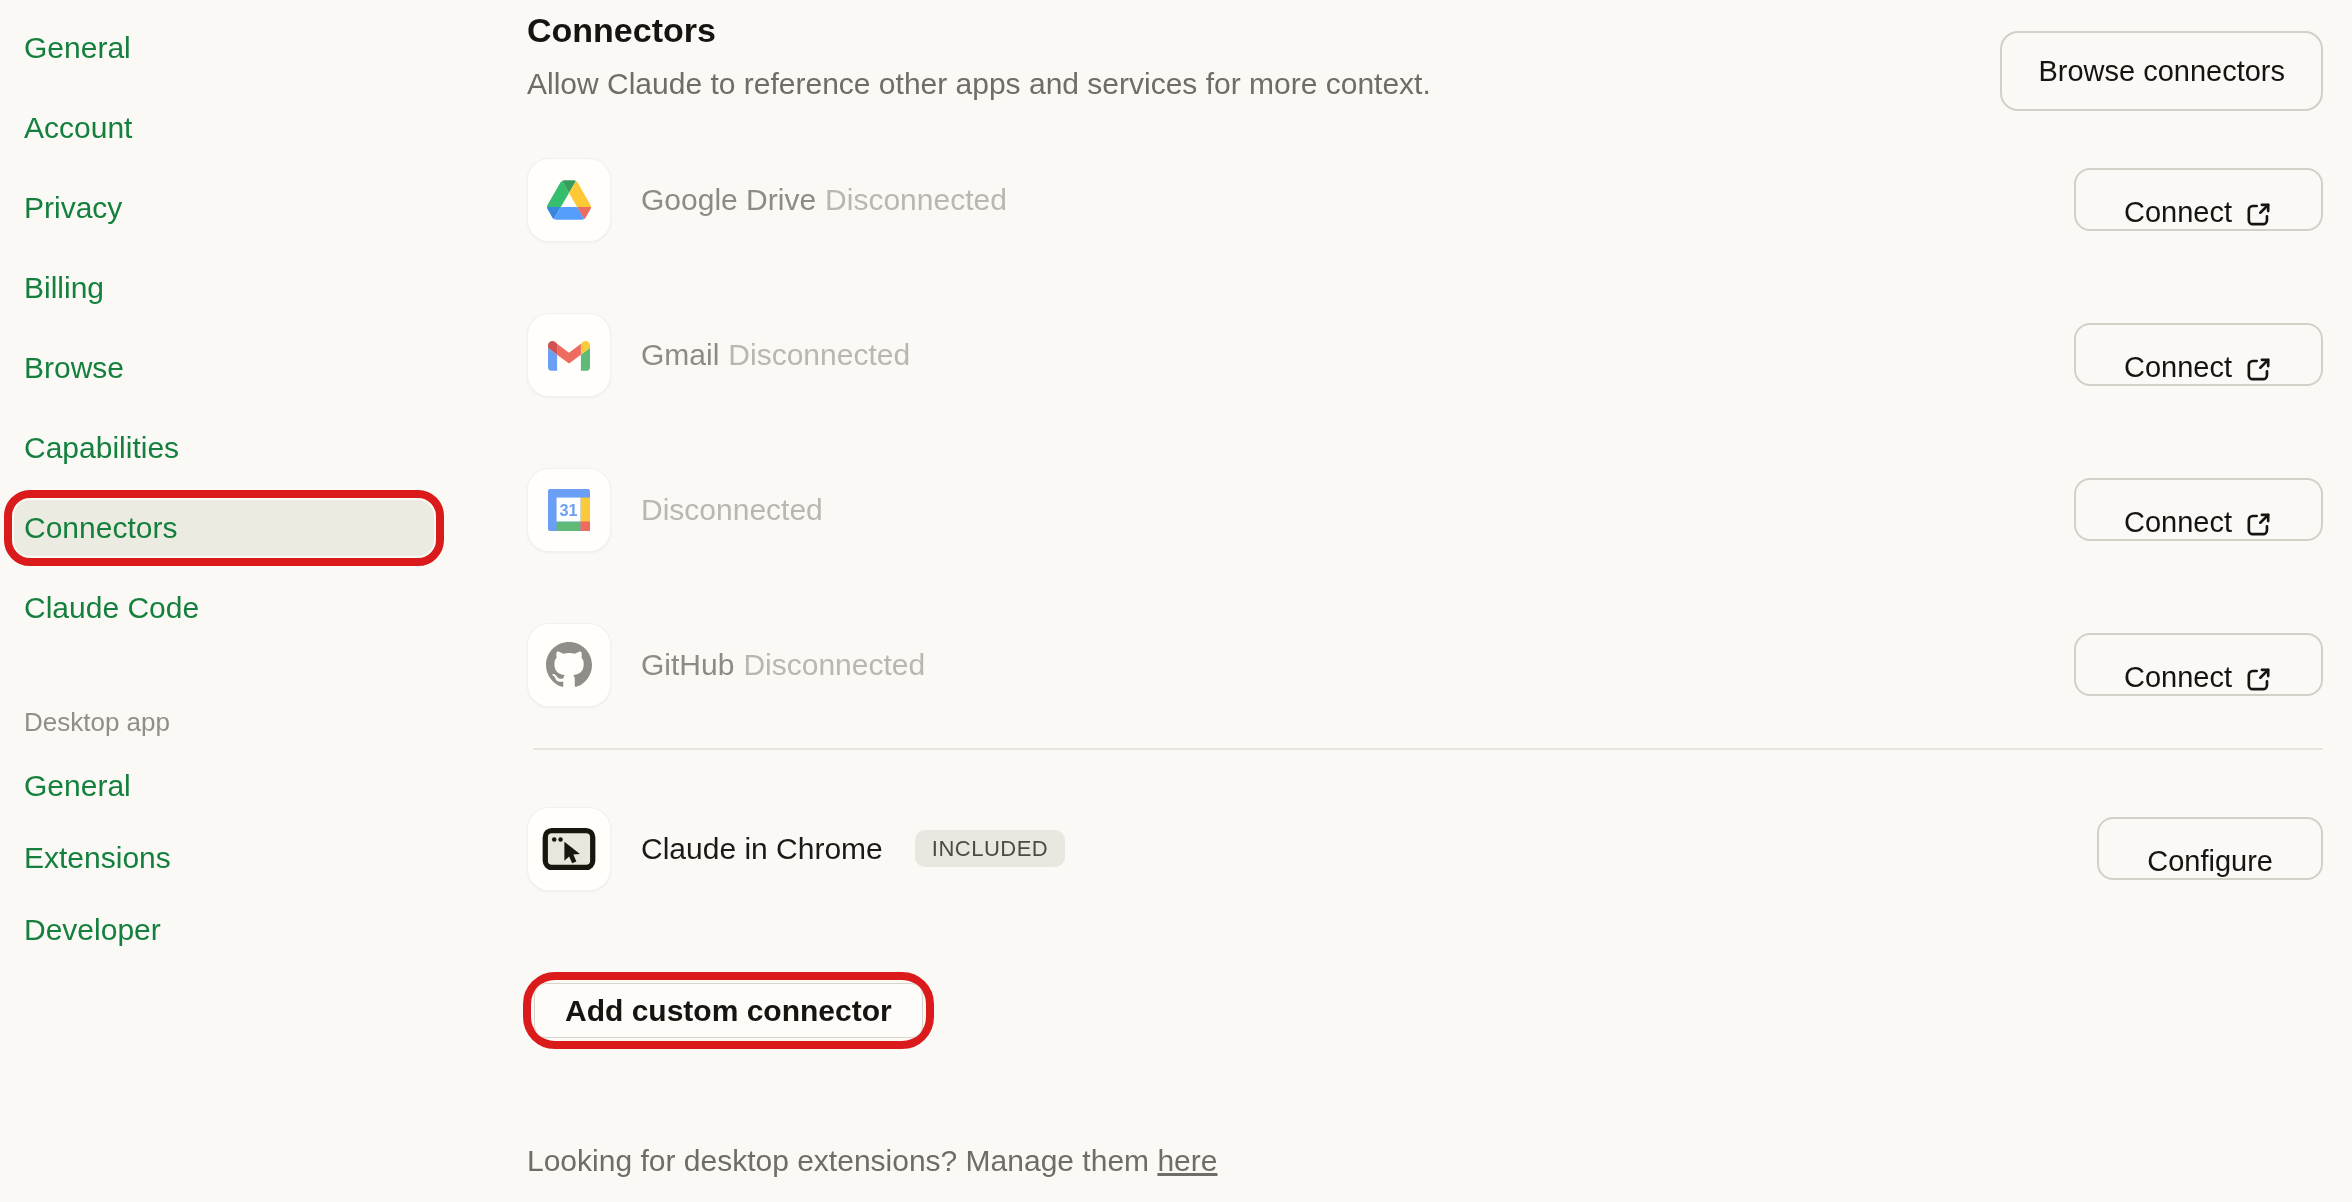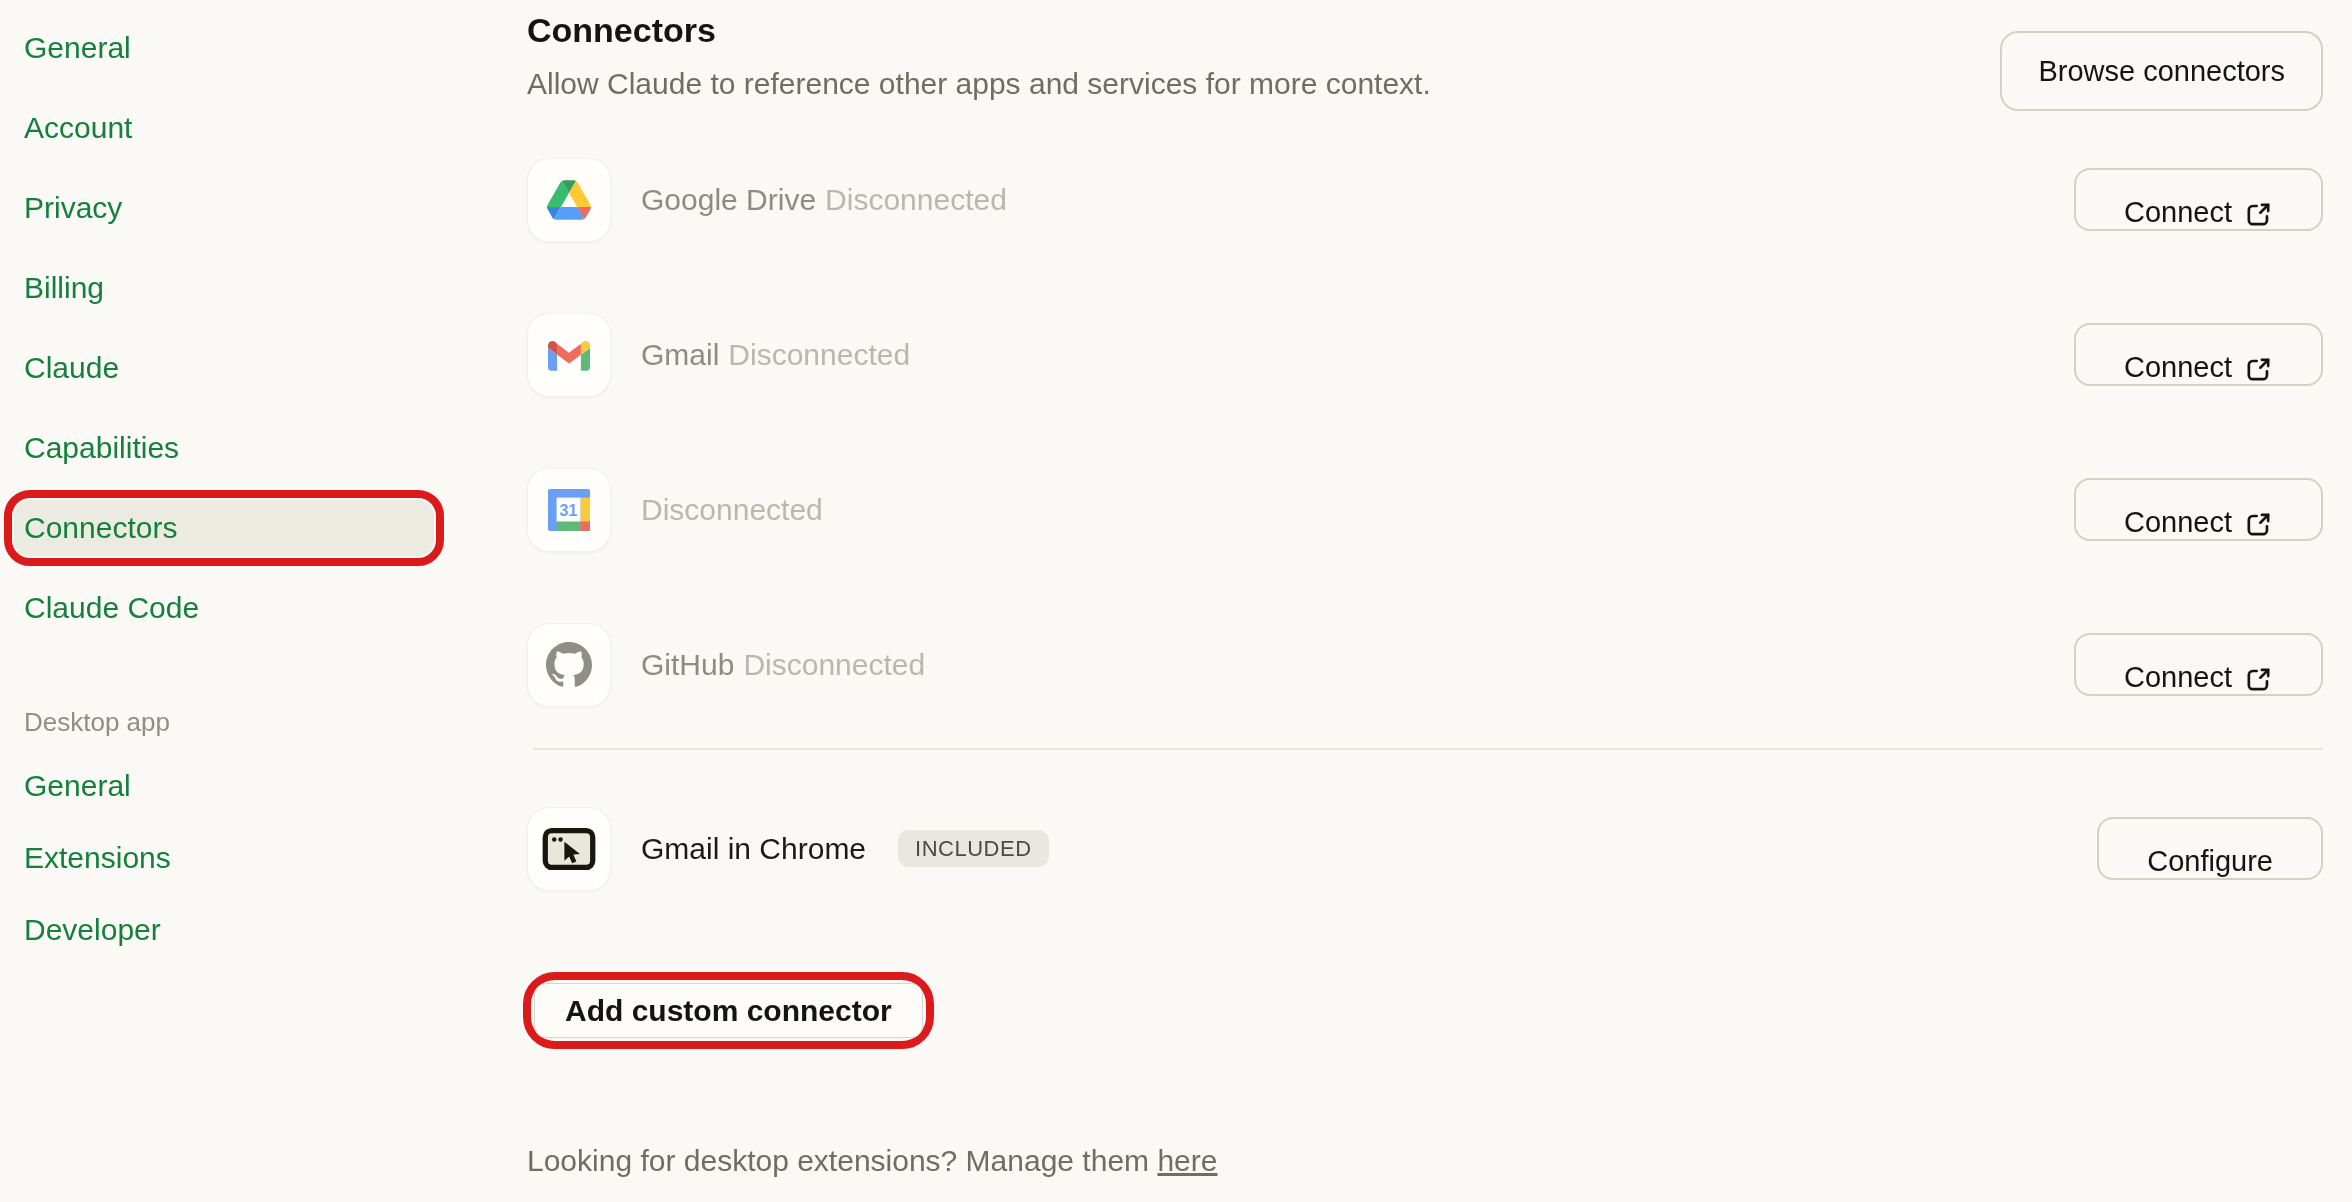--- a/index.html
+++ b/index.html
@@ -182,21 +182,21 @@
   .footer-note a { color: #6f6d65; text-decoration: underline; cursor: pointer; }
 </style>
 </head>
 <body>
 
 <nav class="sidebar">
   <div class="side-item">General</div>
   <div class="side-item">Account</div>
   <div class="side-item">Privacy</div>
   <div class="side-item">Billing</div>
-  <div class="side-item">Claude</div>
+  <div class="side-item">Browse</div>
   <div class="side-item">Capabilities</div>
   <div class="ring-row">
     <div class="annotation-ring">
       <div class="side-item selected">Connectors</div>
     </div>
   </div>
   <div class="side-item">Claude Code</div>
   <div class="side-label">Desktop app</div>
   <div class="side-item small">General</div>
   <div class="side-item small">Extensions</div>
@@ -316,21 +316,21 @@
       <div class="tile">
         <svg width="58" height="48" viewBox="0 0 44 36">
           <rect x="4" y="4" width="36" height="28" rx="5" fill="#e9e6dc" stroke="#17160f" stroke-width="4"></rect>
           <circle cx="10.8" cy="10.8" r="1.7" fill="#17160f"></circle>
           <circle cx="15.6" cy="10.8" r="1.7" fill="#17160f"></circle>
           <path fill="#17160f" d="M18.5 12.5v14.5l3.6-3.4 2.3 5.2 3.2-1.4-2.3-5.2 5-.5z"></path>
         </svg>
       </div>
       <div class="row-text">
         <span class="name-line">
-          <span class="row-name dark">Gmail in Chrome</span>
+          <span class="row-name dark">Claude in Chrome</span>
           <span class="badge">INCLUDED</span>
         </span>
       </div>
       <button class="btn action-btn">
         <span>Configure</span>
       </button>
     </div>
 
     
     <div class="add-ring">

